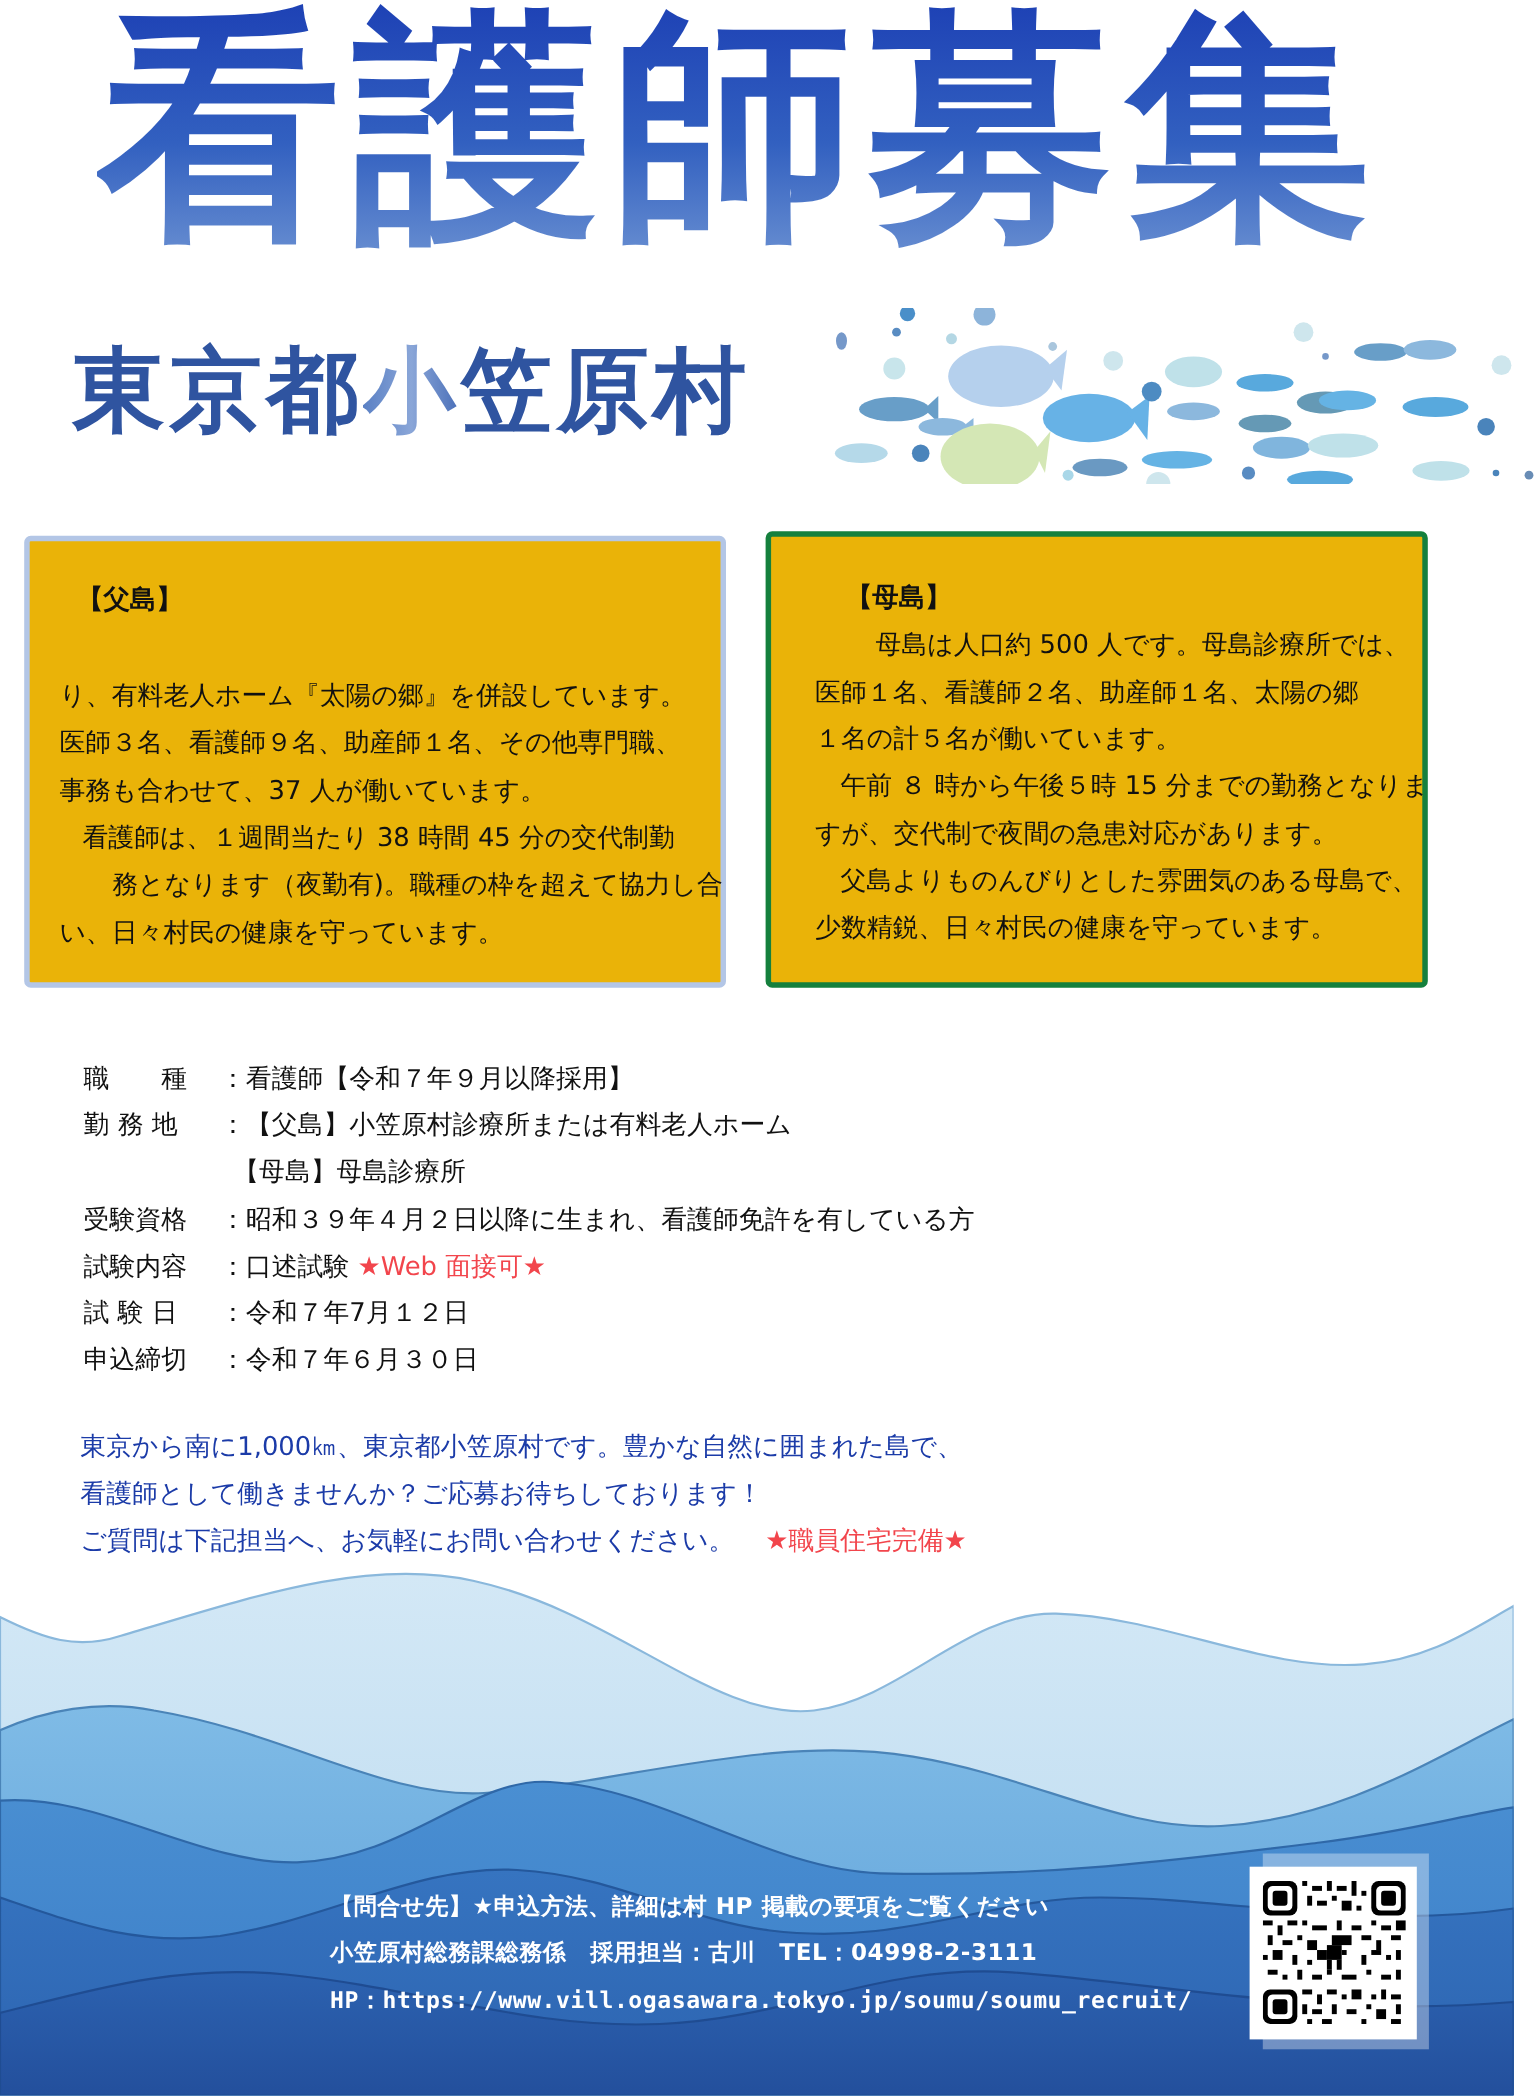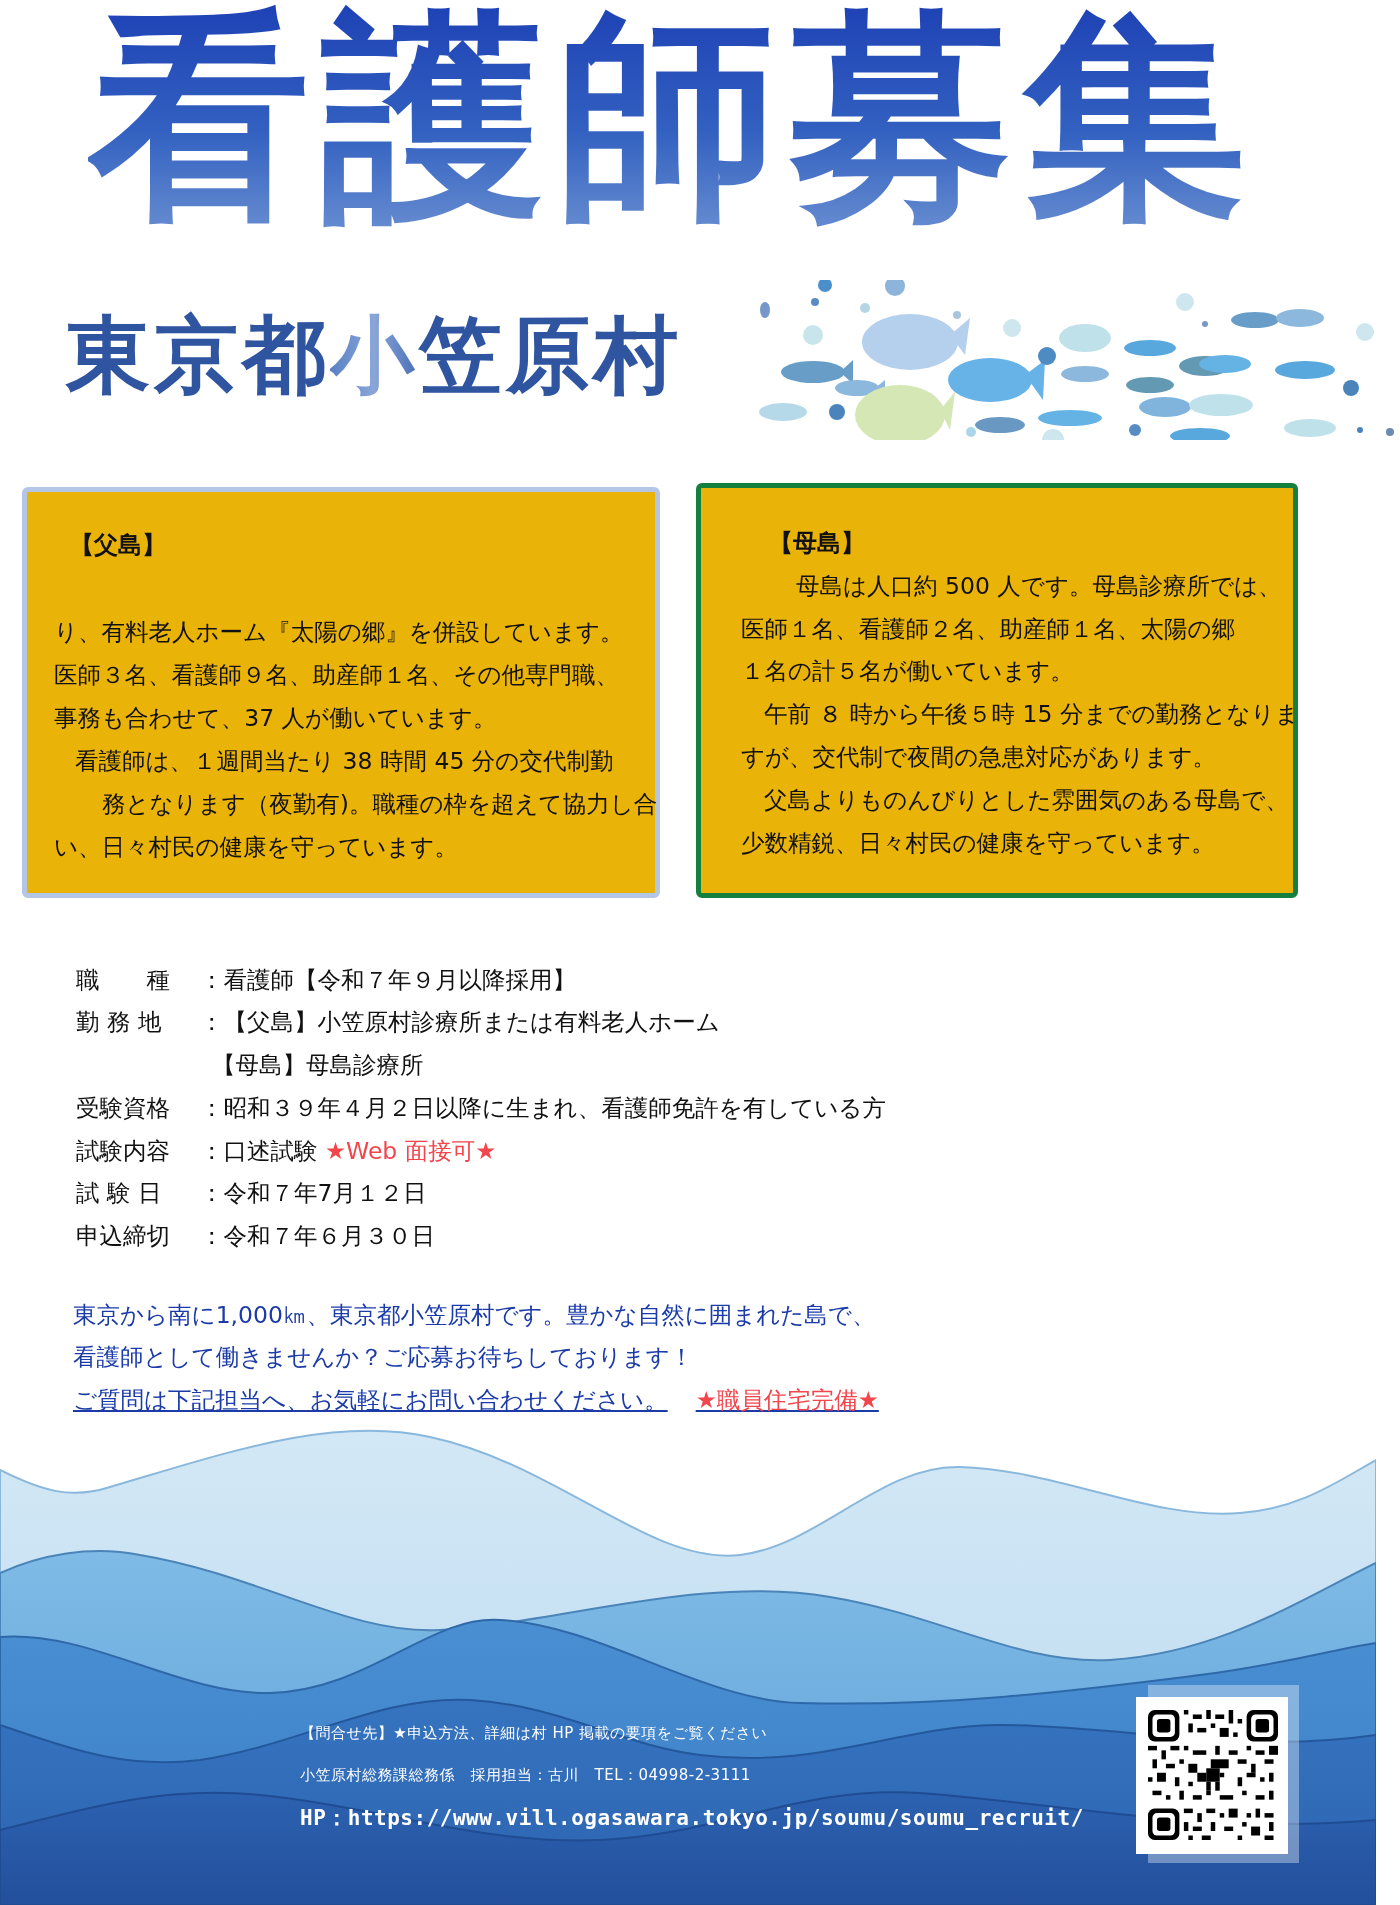--- a/index.html
+++ b/index.html
@@ -32,22 +32,22 @@
   .box-line { position:absolute; font-size:23.5px; line-height:30px; white-space:nowrap; color:#111; }
 
   .spec-row { position:absolute; left:76px; font-size:23.5px; line-height:30px; white-space:nowrap; }
   .spec-label { display:inline-block; width:124px; }
   .spec-sep { display:inline-block; width:12px; }
   .red { color:#f2454c; }
 
   .msg { position:absolute; left:73px; font-size:23.5px; line-height:30px; white-space:nowrap; color:#1b3ba8; }
 
   .waves { left:0; top:1425px; width:1376px; height:480px; }
-  .contact { position:absolute; left:300px; font-size:15px; line-height:28px; color:#ffffff;
-             white-space:nowrap; font-weight:normal; letter-spacing:0.5px; }
+  .contact { position:absolute; left:300px; font-size:21px; line-height:28px; color:#ffffff;
+             white-space:nowrap; font-weight:bold; letter-spacing:0.5px; }
   .contact.mono { font-family:"DejaVu Sans Mono","Liberation Mono",monospace; font-weight:bold; font-size:21px; }
   .qr-frame { left:1148px; top:1685px; width:151px; height:178px; background:rgba(255,255,255,0.35); }
   .qr-card { left:1136px; top:1697px; width:152px; height:157px; background:#fff; }
   .qr { left:1148px; top:1710px; width:130px; height:130px; }
 </style>
 </head>
 <body>
 
 <div class="abs title">看護師募集</div>
 
@@ -148,21 +148,21 @@
     <span class="spec-label">試 験 日</span><span>：</span><span>令和７年7月１２日</span>
   </div>
   <div class="spec-row" style="top:1221px;">
     <span class="spec-label">申込締切</span><span>：</span><span>令和７年６月３０日</span>
   </div>
 </div>
 
 <div>
   <div class="msg" style="top:1300px;">東京から南に1,000㎞、東京都小笠原村です。豊かな自然に囲まれた島で、</div>
   <div class="msg" style="top:1342px;">看護師として働きませんか？ご応募お待ちしております！</div>
-  <div class="msg" style="top:1385px;text-decoration:underline;"><span>ご質問は下記担当へ、お気軽にお問い合わせください。</span><span class="red" style="margin-left:28px;">★職員住宅完備★</span></div>
+  <div class="msg" style="top:1385px;"><span>ご質問は下記担当へ、お気軽にお問い合わせください。</span><span class="red" style="margin-left:28px;">★職員住宅完備★</span></div>
 </div>
 
 <svg class="abs waves" viewBox="0 0 1376 480" preserveAspectRatio="none">
   <defs>
     <linearGradient id="w1" x1="0" y1="0" x2="0" y2="1">
         <stop offset="0" stop-color="#d3e8f6"></stop>
         <stop offset="1" stop-color="#b9d9ef"></stop>
       </linearGradient>
     <linearGradient id="w2" x1="0" y1="0" x2="0" y2="1">
         <stop offset="0" stop-color="#7fbbe6"></stop>

